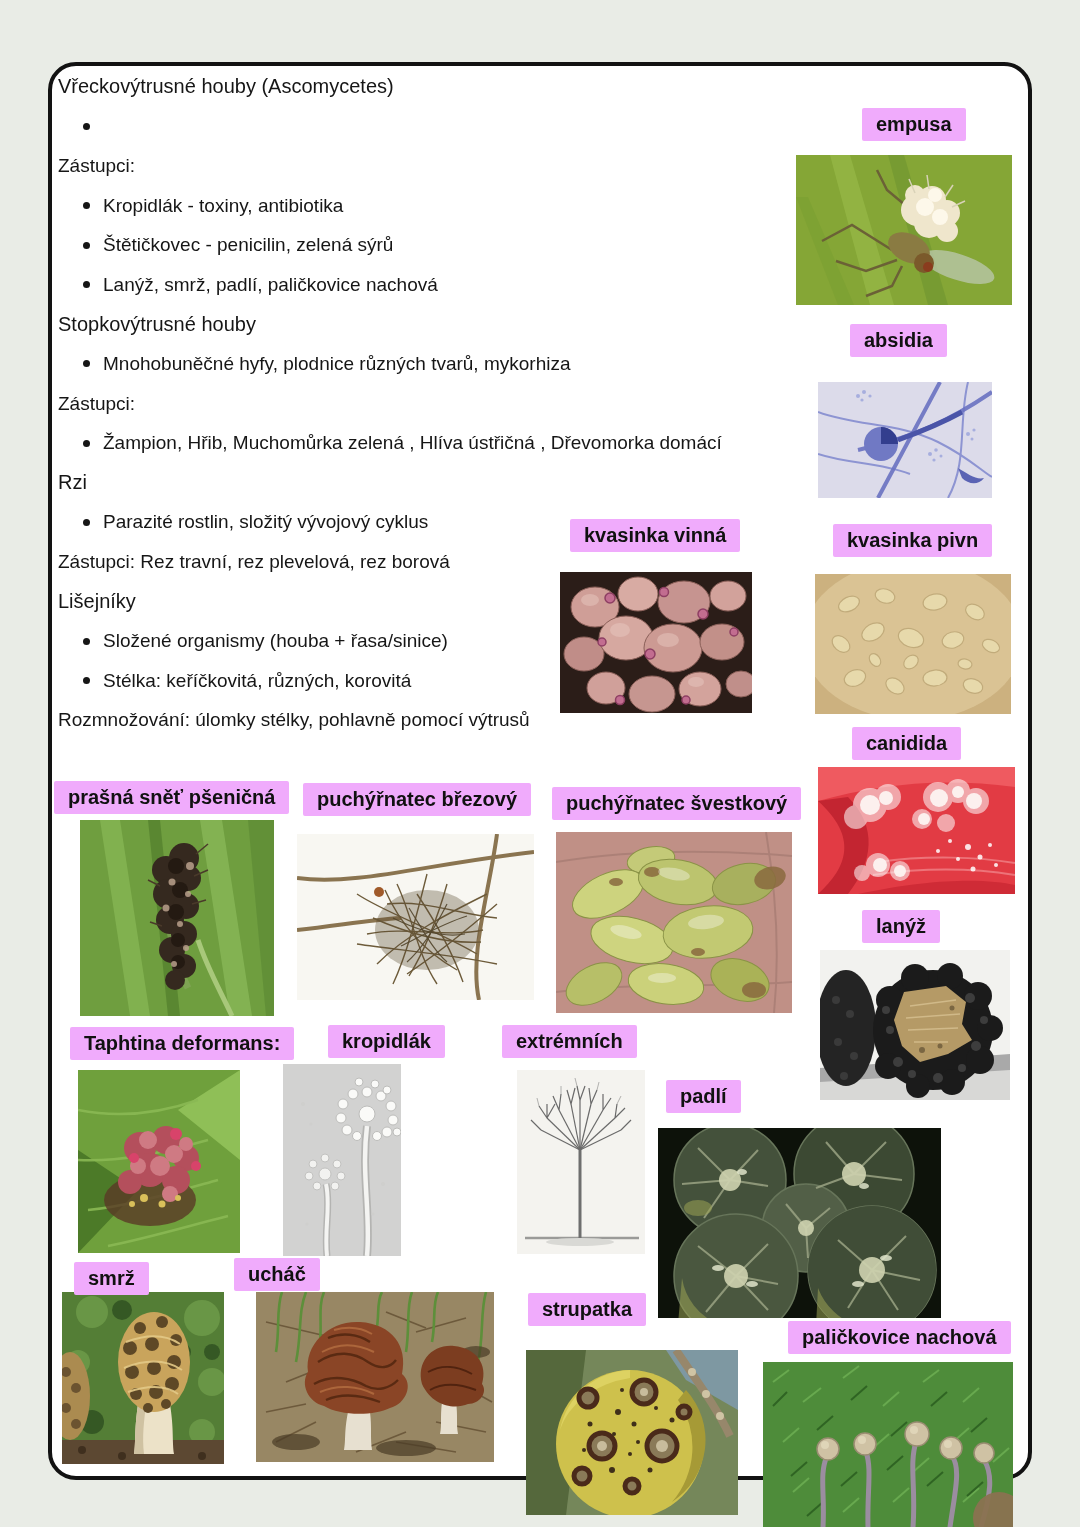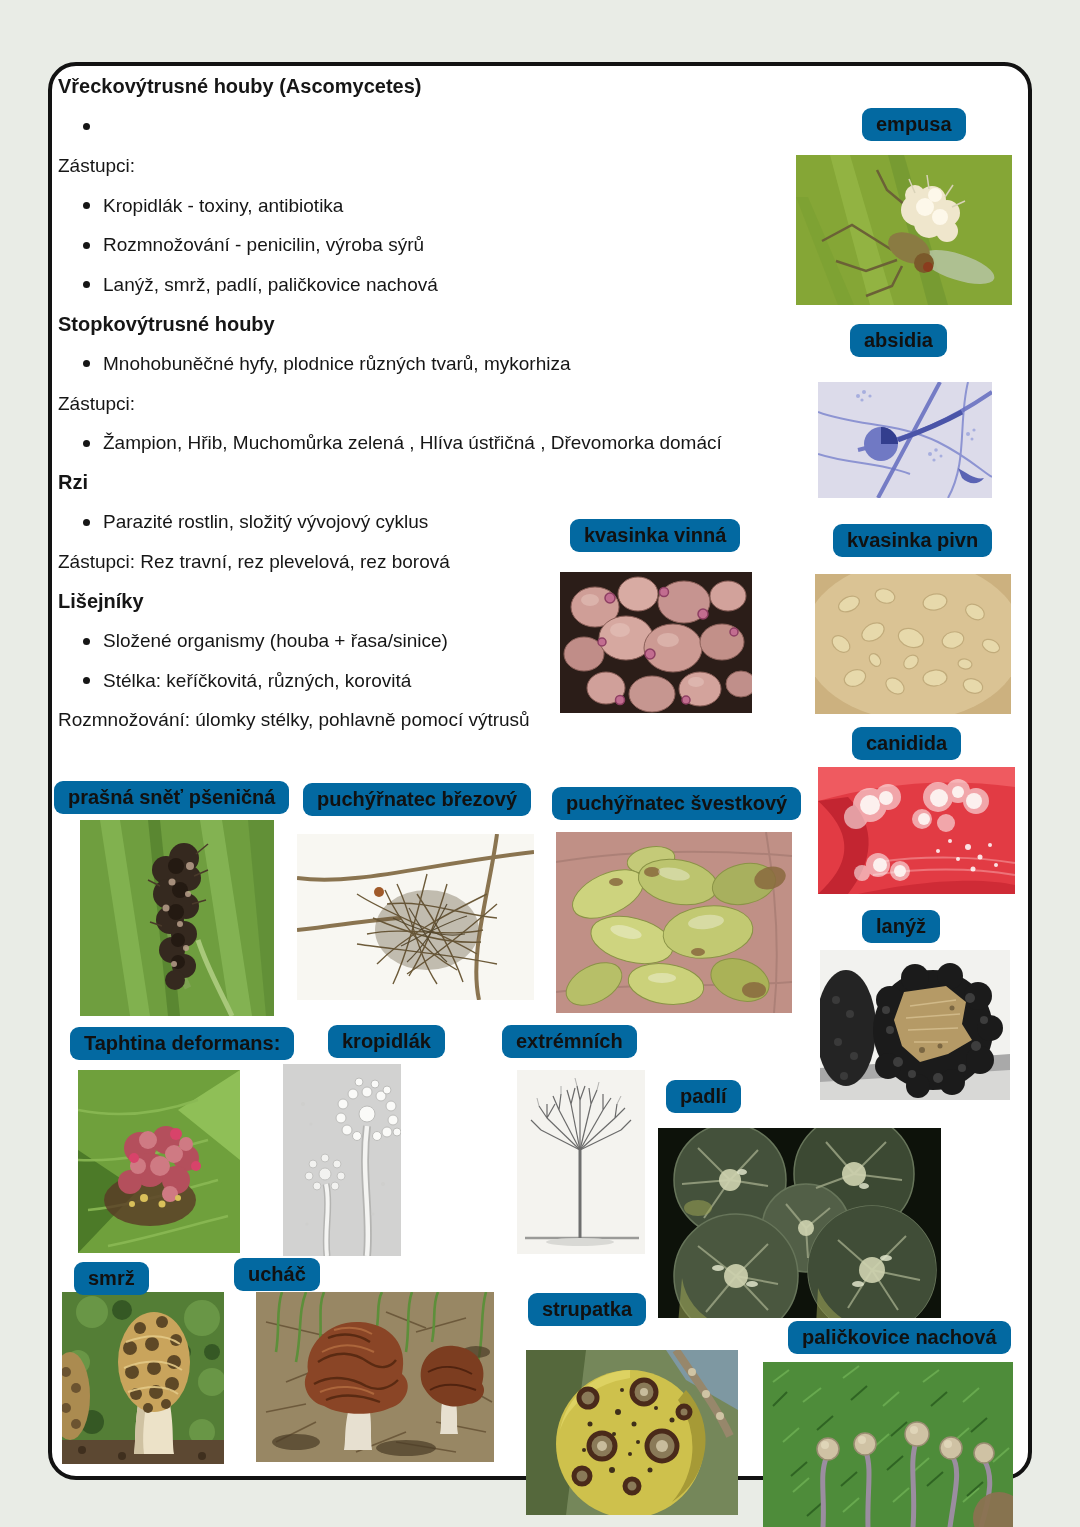--- a/index.html
+++ b/index.html
@@ -12,26 +12,26 @@
     overflow:hidden;
   }
   #canvas{position:absolute;left:0;top:0;width:1080px;height:1527px;}
   .box{
     position:absolute;left:48px;top:62px;width:984px;height:1418px;
     background:#ffffff;border:4.5px solid #121212;border-radius:28px;
     box-sizing:border-box;z-index:1;
   }
   .textcol{position:absolute;left:58px;top:67px;width:780px;z-index:2;}
   .ln{height:39.6px;display:flex;align-items:center;white-space:nowrap;font-size:19px;}
-  .ln.h span{font-weight:700;font-size:20px;}
+  .ln.h span{font-weight:400;font-size:20px;}
   .ln.b .dot{width:7px;height:7px;border-radius:50%;background:#161616;margin:0 13px 0 25px;flex:0 0 auto;}
   .pill{
-    position:absolute;z-index:4;background:#0369a1;color:#111;
+    position:absolute;z-index:4;background:#f0abfc;color:#111;
     font-weight:700;font-size:20px;line-height:29px;padding:2px 14px;
-    border-radius:9px;white-space:nowrap;
+    border-radius:2px;white-space:nowrap;
   }
   .img{position:absolute;z-index:3;overflow:hidden;}
   .img svg{display:block;}
 </style>
 </head>
 <body>
 
 <div id="canvas">
 
   <div class="box"></div>
@@ -45,21 +45,21 @@
       </div>
     <div class="ln p">
         <span>Zástupci:</span>
       </div>
     <div class="ln b">
         <span class="dot"></span>
         <span>Kropidlák  - toxiny, antibiotika</span>
       </div>
     <div class="ln b">
         <span class="dot"></span>
-        <span>Rozmnožování  - penicilin, výroba sýrů</span>
+        <span>Štětičkovec  - penicilin, zelená sýrů</span>
       </div>
     <div class="ln b">
         <span class="dot"></span>
         <span>Lanýž, smrž, padlí, paličkovice nachová</span>
       </div>
     <div class="ln h">
         <span>Stopkovýtrusné houby</span>
       </div>
     <div class="ln b">
         <span class="dot"></span>

